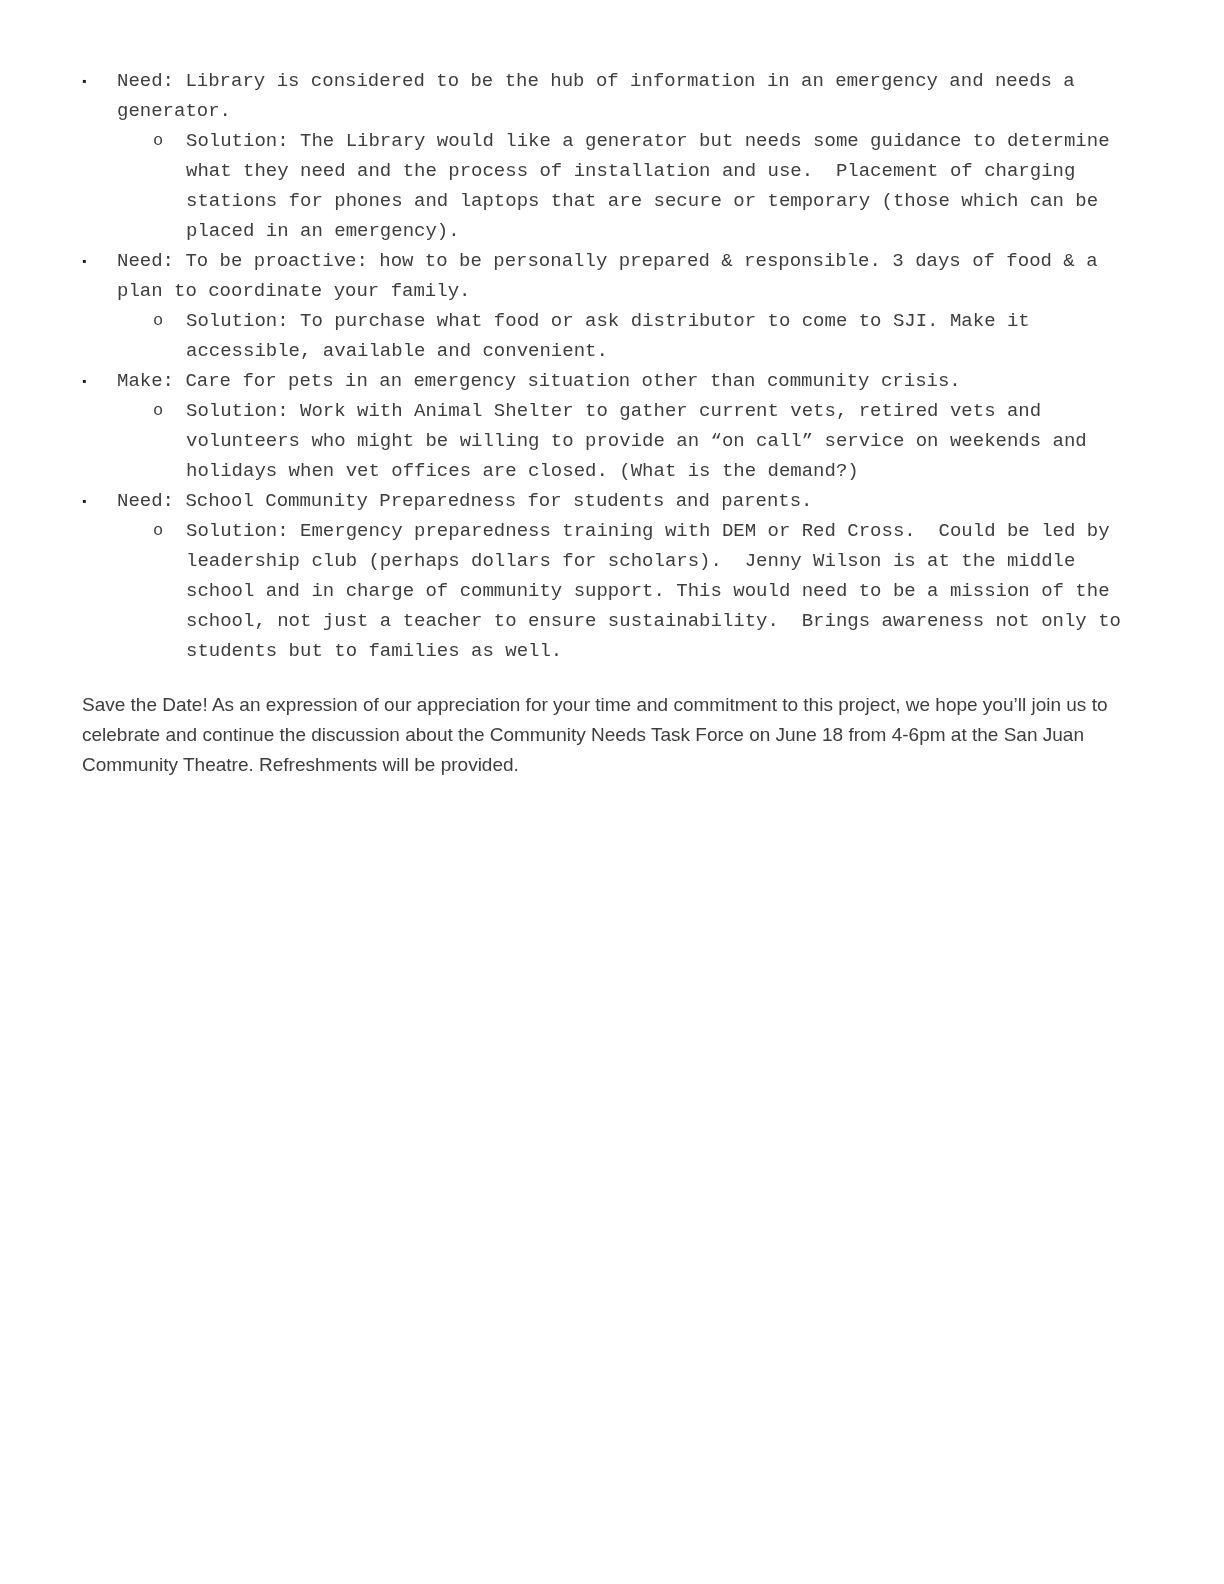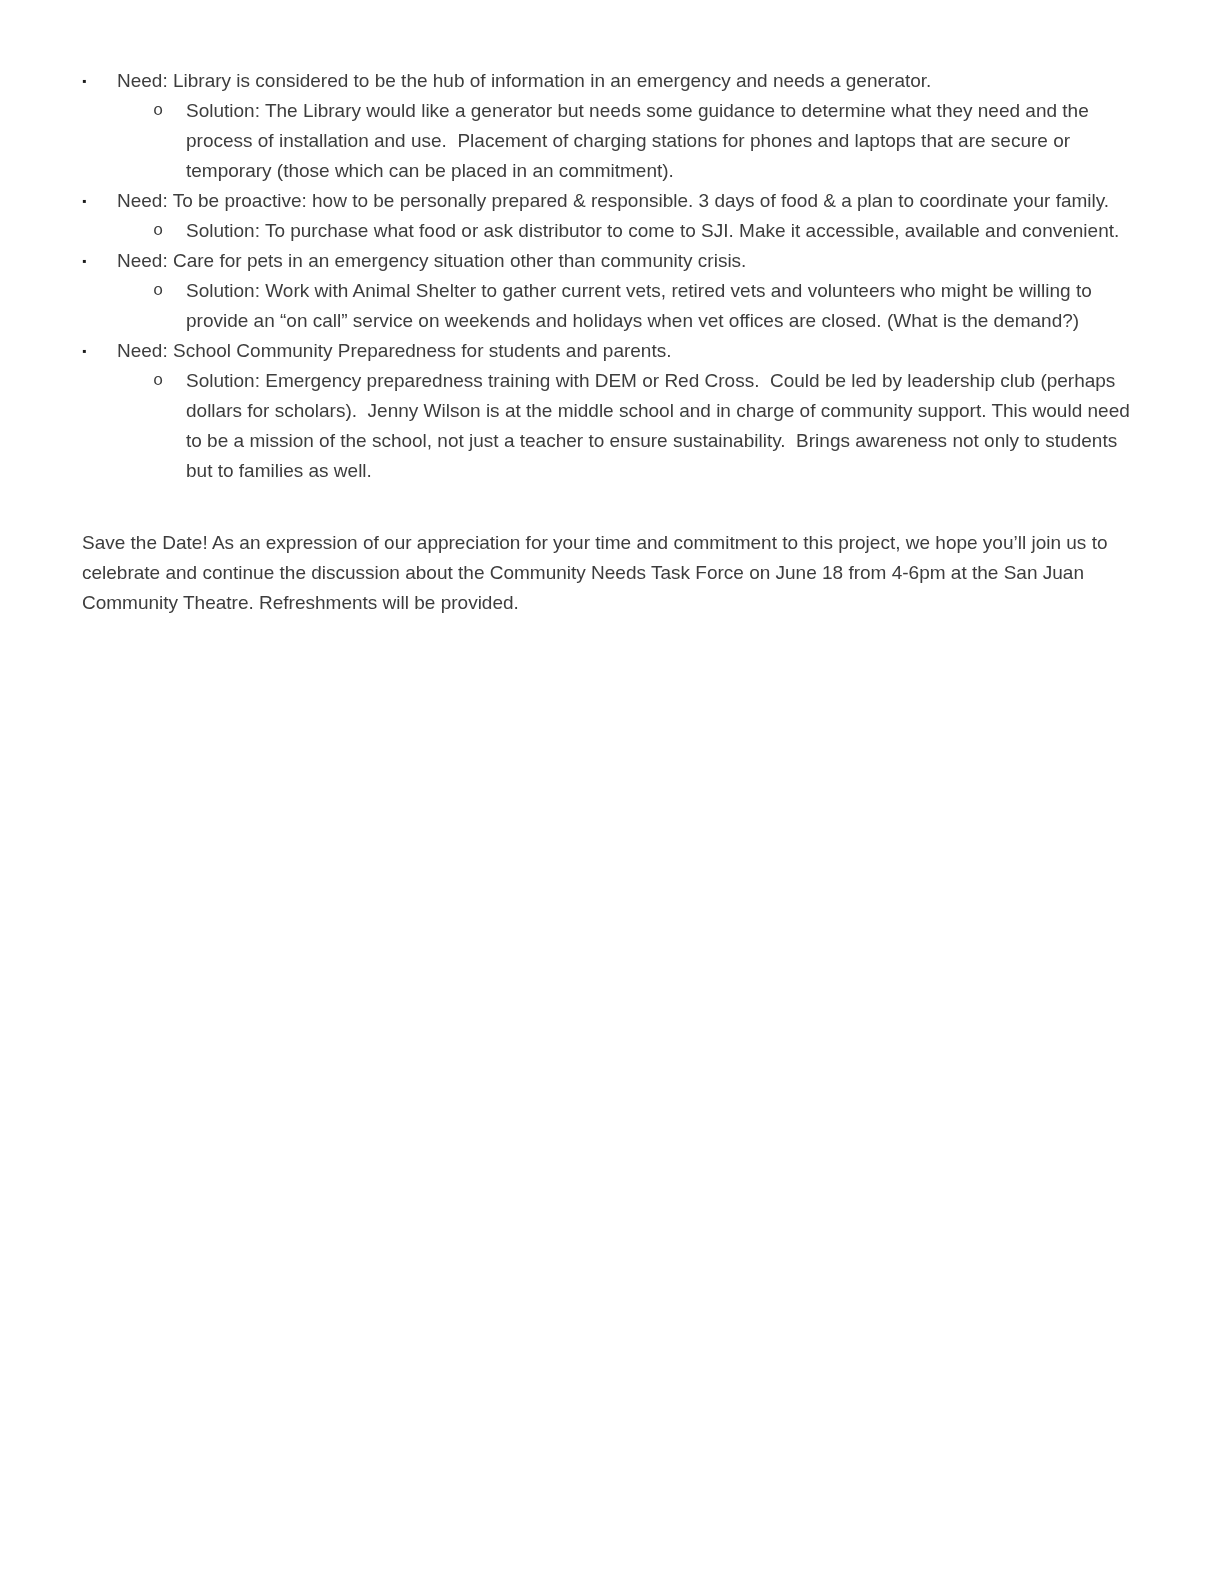--- a/index.html
+++ b/index.html
@@ -44,56 +44,57 @@
     width: 33px;
     font-family: "Liberation Mono", "DejaVu Sans Mono", monospace;
     font-size: 17px;
     line-height: 30px;
     color: #3d3d3d;
     user-select: none;
   }
   .item-text {
     flex: 1 1 auto;
     white-space: pre-wrap;
+    font-family: Liberation Mono, monospace;
   }
   .closing {
-    margin-top: 42px;
+    margin-top: 24px;
     white-space: pre-wrap;
     max-width: 1058px;
   }
 </style>
 </head>
 <body>
 
 <div class="page">
   <div class="doc">
 
     <div class="bullet-list">
 
       <div class="l1-row">
         <span class="l1-marker">▪</span>
         <div class="item-text">Need: Library is considered to be the hub of information in an emergency and needs a generator.</div>
       </div>
       <div class="l2-row">
         <span class="l2-marker">o</span>
-        <div class="item-text">Solution: The Library would like a generator but needs some guidance to determine what they need and the process of installation and use.  Placement of charging stations for phones and laptops that are secure or temporary (those which can be placed in an commitment).</div>
+        <div class="item-text">Solution: The Library would like a generator but needs some guidance to determine what they need and the process of installation and use.  Placement of charging stations for phones and laptops that are secure or temporary (those which can be placed in an emergency).</div>
       </div>
 
       <div class="l1-row">
         <span class="l1-marker">▪</span>
         <div class="item-text">Need: To be proactive: how to be personally prepared &amp; responsible. 3 days of food &amp; a plan to coordinate your family.</div>
       </div>
       <div class="l2-row">
         <span class="l2-marker">o</span>
         <div class="item-text">Solution: To purchase what food or ask distributor to come to SJI. Make it accessible, available and convenient.</div>
       </div>
 
       <div class="l1-row">
         <span class="l1-marker">▪</span>
-        <div class="item-text">Need: Care for pets in an emergency situation other than community crisis.</div>
+        <div class="item-text">Make: Care for pets in an emergency situation other than community crisis.</div>
       </div>
       <div class="l2-row">
         <span class="l2-marker">o</span>
         <div class="item-text">Solution: Work with Animal Shelter to gather current vets, retired vets and volunteers who might be willing to provide an “on call” service on weekends and holidays when vet offices are closed. (What is the demand?)</div>
       </div>
 
       <div class="l1-row">
         <span class="l1-marker">▪</span>
         <div class="item-text">Need: School Community Preparedness for students and parents.</div>
       </div>

